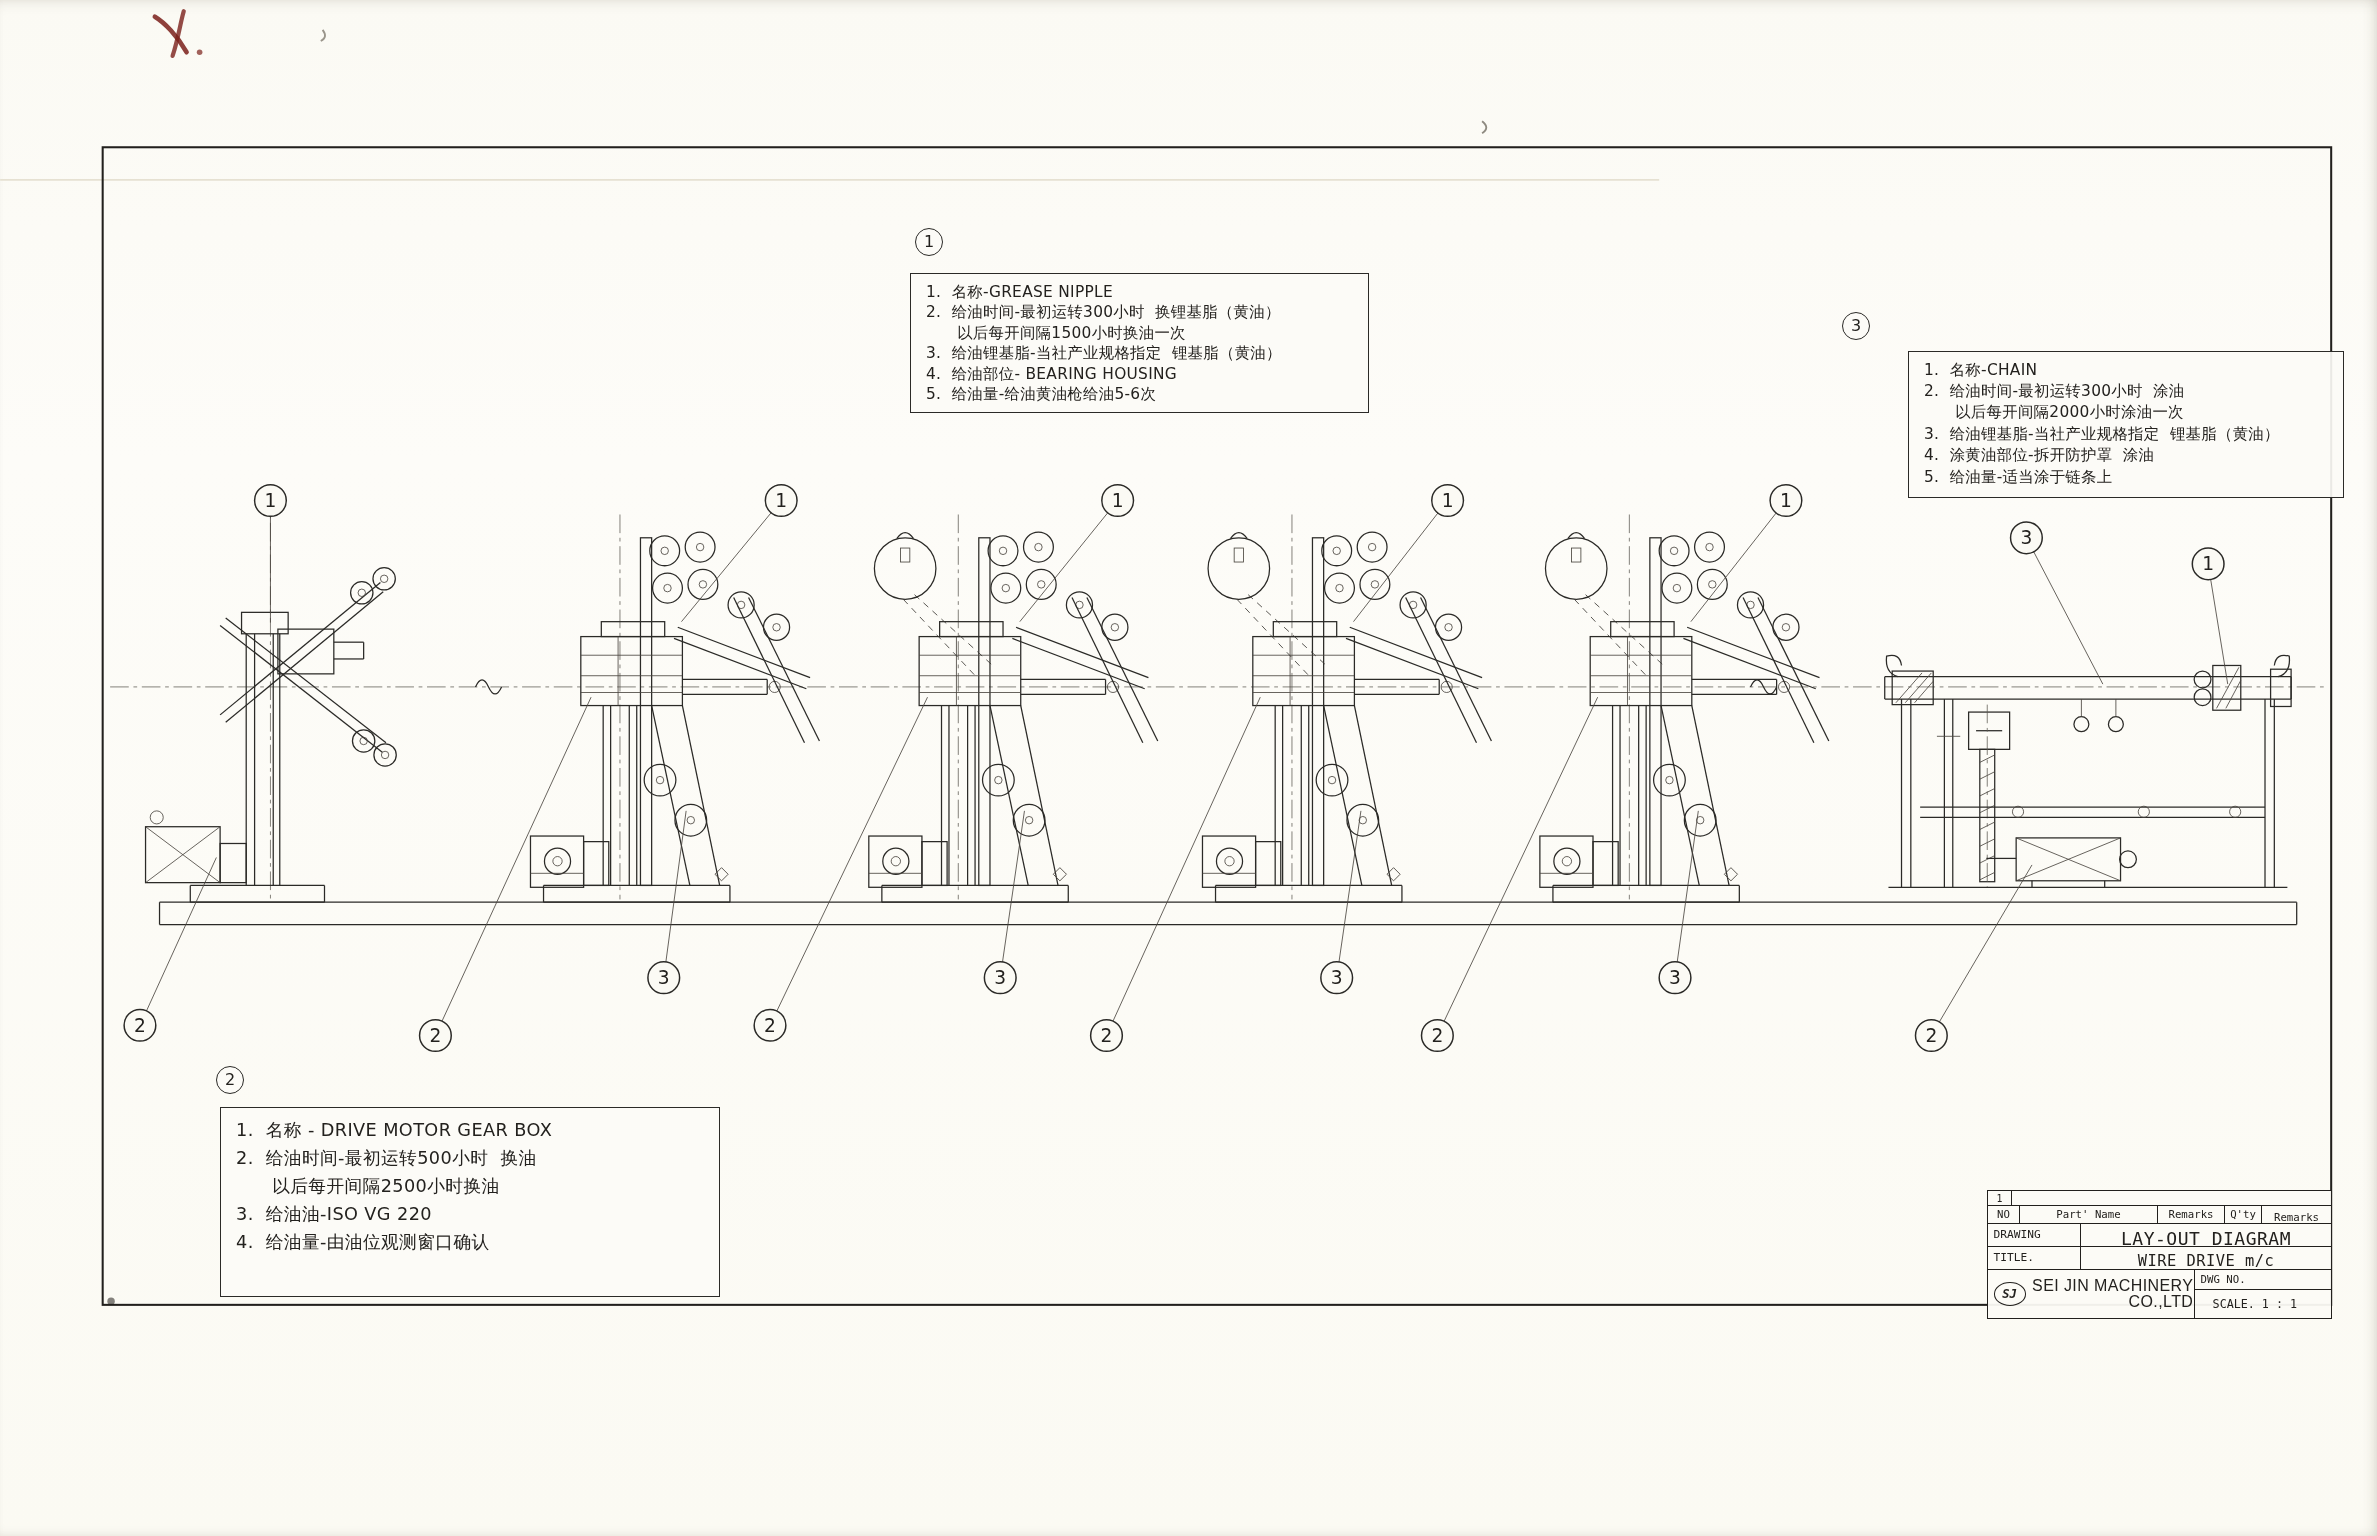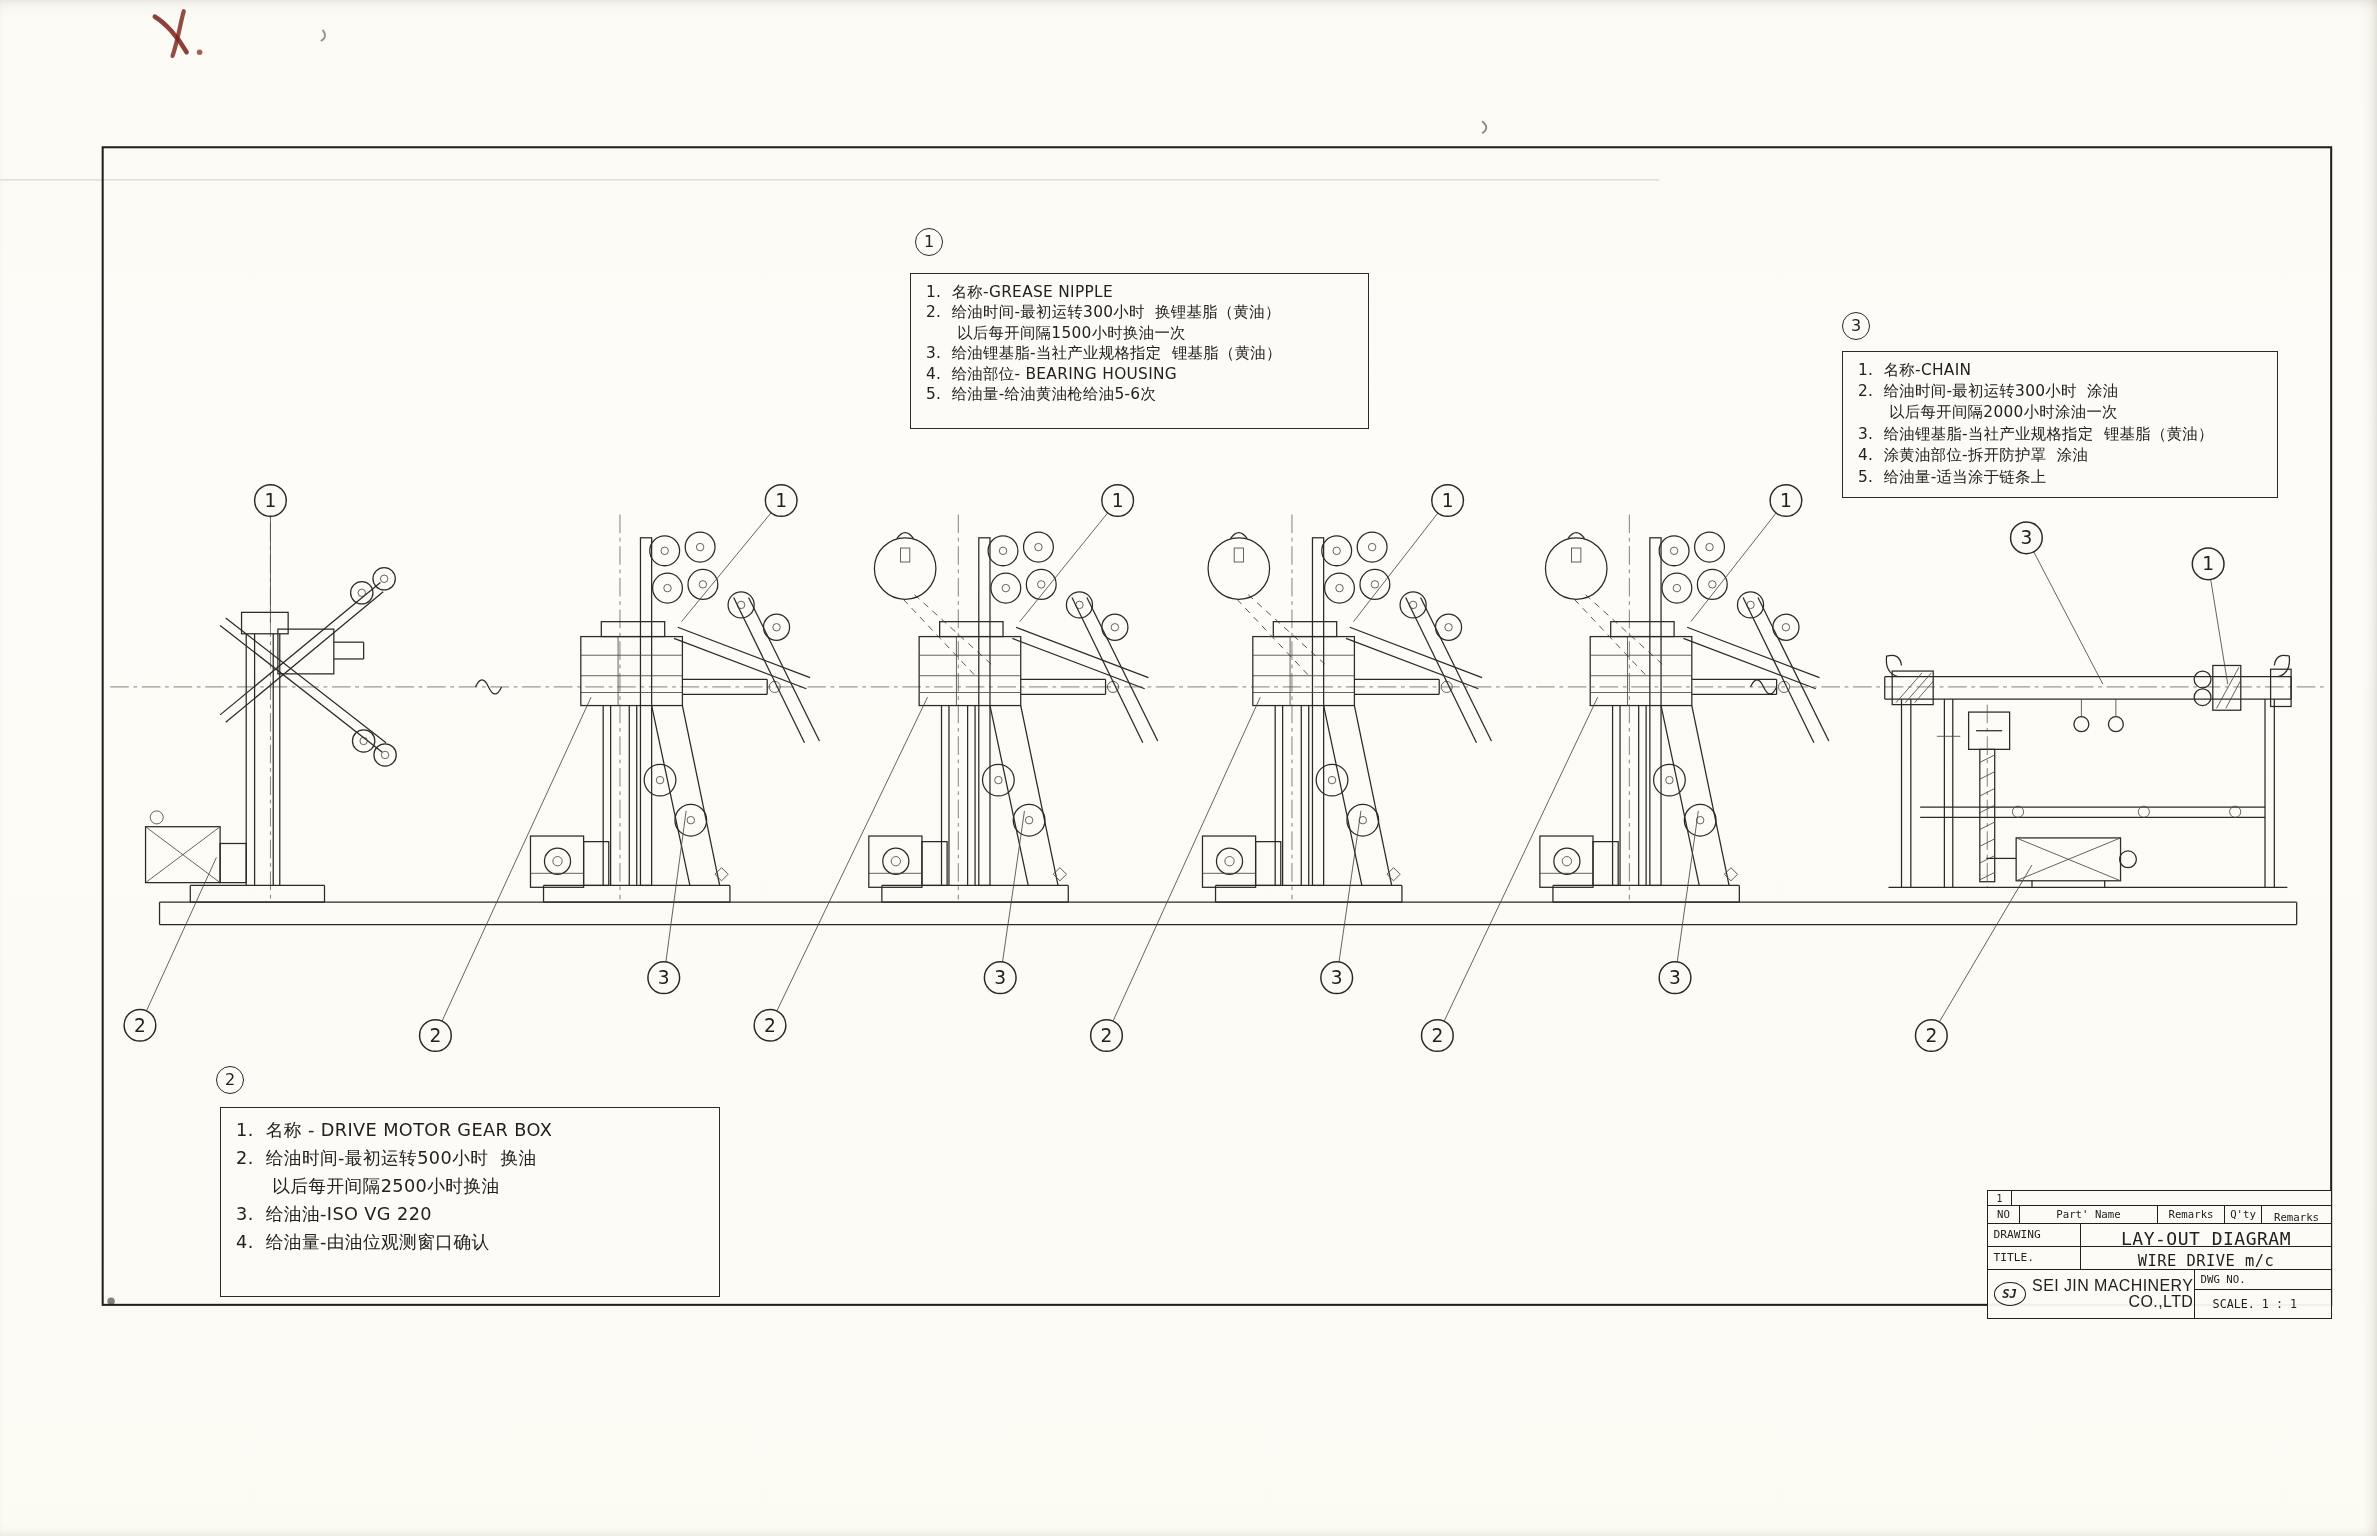--- a/index.html
+++ b/index.html
@@ -358,31 +358,31 @@
         </g>
         <g>
           <line x1="2174" y1="577" x2="2256" y2="734" class="thin"></line>
           <circle cx="2174" cy="577" r="17" class="callout-circle"></circle>
           <text x="2174" y="584" class="callout-num">3</text>
         </g>
       </g>
   </svg>
 
   <div class="note-num" style="left:915px;top:228px;">1</div>
-  <div class="note n1" style="left:910px;top:273px;width:459px;height:156px;">
+  <div class="note n1" style="left:910px;top:273px;width:459px;height:140px;">
     <div class="note-line">1.  名称-GREASE NIPPLE</div>
     <div class="note-line">2.  给油时间-最初运转300小时  换锂基脂（黄油）</div>
     <div class="note-line">      以后每开间隔1500小时换油一次</div>
     <div class="note-line">3.  给油锂基脂-当社产业规格指定  锂基脂（黄油）</div>
     <div class="note-line">4.  给油部位- BEARING HOUSING</div>
     <div class="note-line">5.  给油量-给油黄油枪给油5-6次</div>
   </div>
 
   <div class="note-num" style="left:1842px;top:312px;">3</div>
-  <div class="note n3" style="left:1842px;top:351px;width:436px;height:147px;">
+  <div class="note n3" style="left:1908px;top:351px;width:436px;height:147px;">
     <div class="note-line">1.  名称-CHAIN</div>
     <div class="note-line">2.  给油时间-最初运转300小时  涂油</div>
     <div class="note-line">      以后每开间隔2000小时涂油一次</div>
     <div class="note-line">3.  给油锂基脂-当社产业规格指定  锂基脂（黄油）</div>
     <div class="note-line">4.  涂黄油部位-拆开防护罩  涂油</div>
     <div class="note-line">5.  给油量-适当涂于链条上</div>
   </div>
 
   <div class="note-num" style="left:216px;top:1066px;">2</div>
   <div class="note n2" style="left:220px;top:1107px;width:500px;height:190px;">

